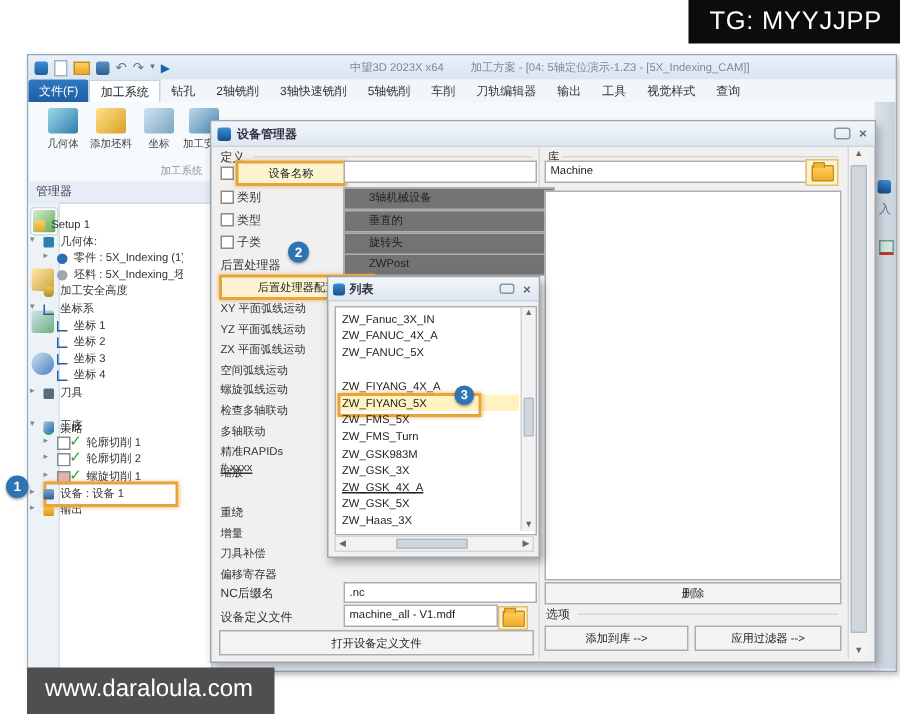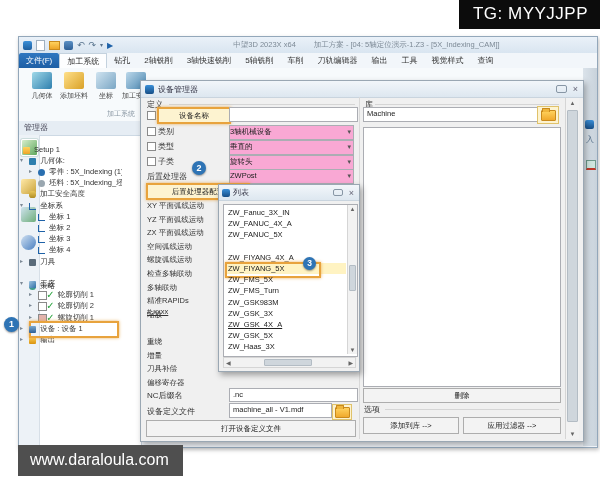--- a/index.html
+++ b/index.html
@@ -44,29 +44,29 @@
   .arrow{font-size:6px;color:#7d8a96;width:7px;}
   .ticon{width:7px;height:7px;border-radius:1px;margin-right:2px;}
   .axis{width:6px;height:6px;border-left:1.5px solid #1e62a8;border-bottom:1.5px solid #1e62a8;margin-right:2px;}
   .cbx{width:7px;height:7px;background:#fff;border:1px solid #8a8a8a;margin-right:1px;}
   .chk{color:#27a23c;font-size:10px;font-weight:bold;margin-right:1px;margin-left:-4px;}
   .hl-box{border:2px solid #e8a33d;box-shadow:0 0 3px rgba(232,163,61,.8);}
   
   #dialog{left:140px;top:80px;width:442px;height:360px;background:#f0f0f0;
           border:1px solid #9aa7b3;box-shadow:2px 3px 6px rgba(0,0,0,.3);}
   .dlg-title{height:16px;background:linear-gradient(#f2f6fa,#dde7f0);border-bottom:1px solid #c9d4de;
-             display:flex;align-items:center;font-size:8px;color:#334;}
+             display:flex;align-items:center;font-size:8px;color:#334;font-weight:bold;}
   .dlg-x{color:#667;font-size:9px;margin:0 5px 0 6px;}
   .bubble{width:9px;height:6px;border:1px solid #8796a5;border-radius:2px;}
   .gh{font-size:8px;color:#333;}
   .gline{height:1px;background:#d5d5d5;}
   .field{background:#fff;border:1px solid #abadb3;font-size:7.5px;color:#222;
          line-height:12px;padding-left:3px;overflow:hidden;white-space:nowrap;}
-  .dd{background:#f9a8d4;border:1px solid #abadb3;font-size:7.5px;color:#222;line-height:12px;
-      padding:0 10px 0 0;white-space:nowrap;}
+  .dd{background:#737373;border:1px solid #abadb3;font-size:7.5px;color:#222;line-height:12px;
+      padding:0 10px 0 16px;white-space:nowrap;}
   .dd:after{content:"▾";position:absolute;right:2px;top:0;font-size:7px;color:#555;}
   .btn{background:#f3f3f3;border:1px solid #adadad;font-size:7.5px;color:#222;
        text-align:center;white-space:nowrap;}
   .btn-hl{background:#fdf3d0;border:2px solid #e8a33d;box-shadow:0 0 3px rgba(232,163,61,.8);}
   .folder{width:13px;height:9px;background:linear-gradient(#ffd25e,#f0a92c);
           border:1px solid #c98a1d;border-radius:1px;position:relative;}
   .folder:before{content:"";position:absolute;left:0;top:-3px;width:6px;height:3px;
                  background:#f0b63c;border:1px solid #c98a1d;border-bottom:none;border-radius:1px 1px 0 0;}
   .plabel{position:absolute;left:6px;font-size:7.5px;color:#333;white-space:nowrap;}
   .badge{position:absolute;border-radius:50%;background:#2e74b5;color:#fff;text-align:center;

